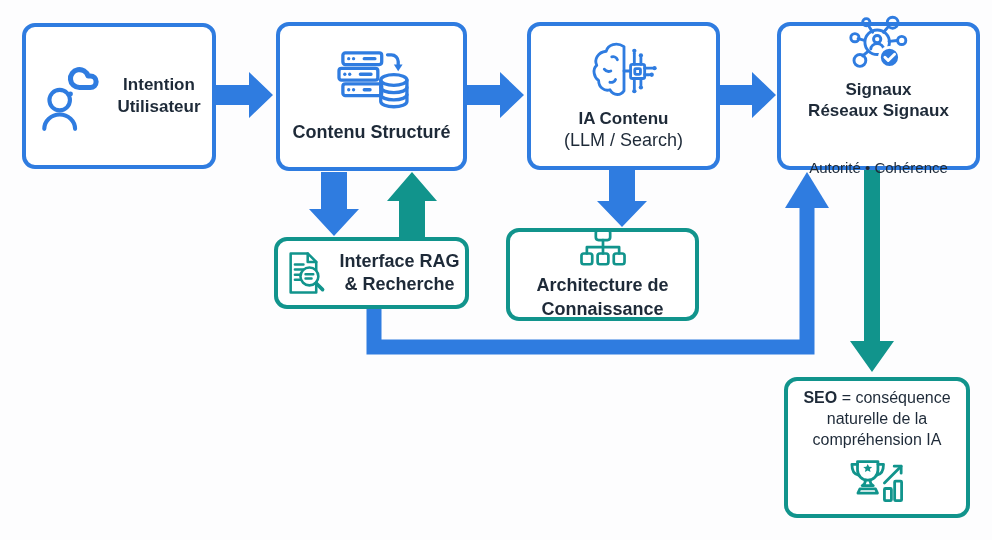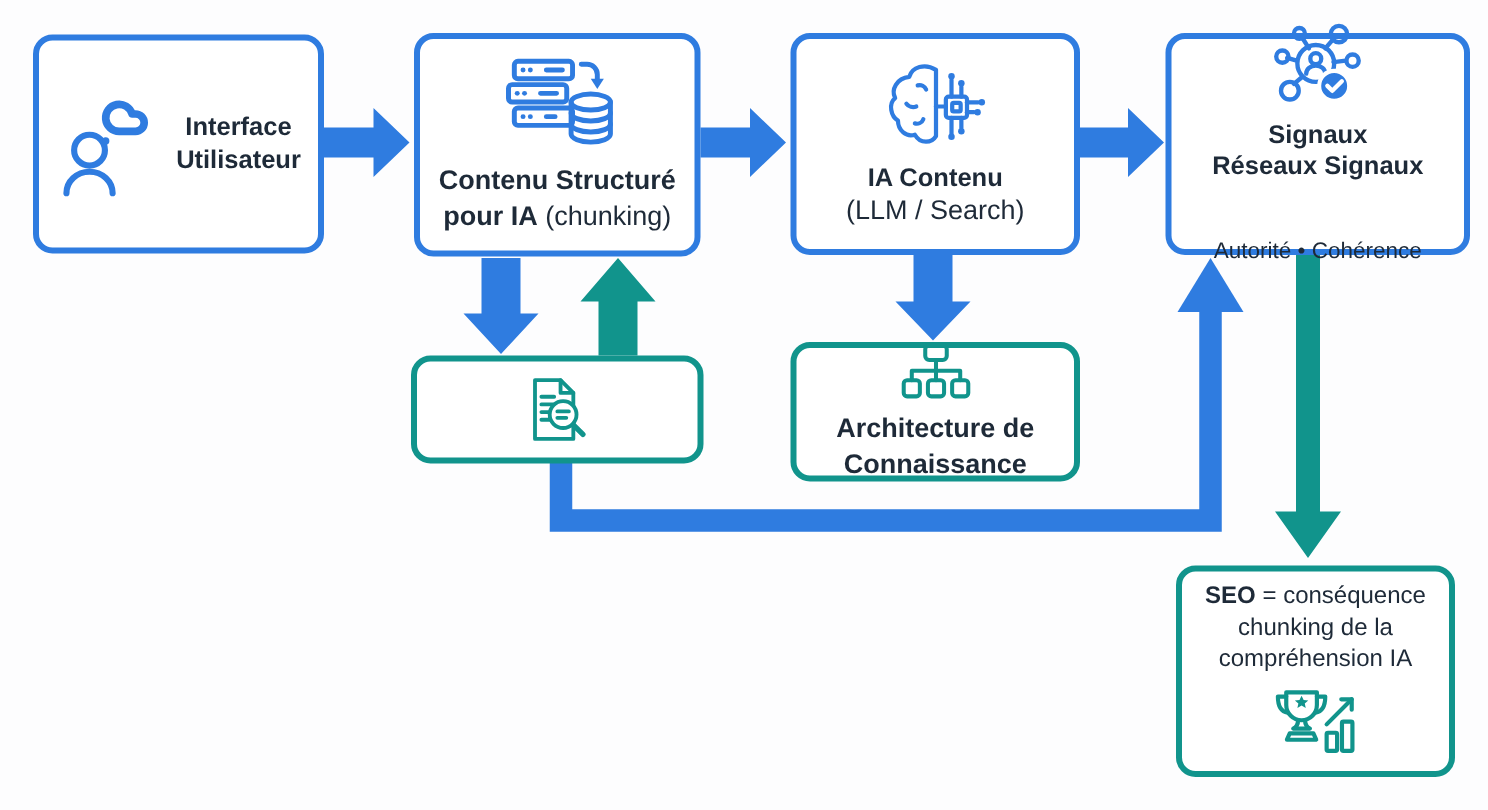--- a/index.html
+++ b/index.html
@@ -40,21 +40,21 @@
   .b   { font-weight: 700; }
   .fs17 { font-size: 17px; }
   .fs16 { font-size: 18px; }
   .fs15 { font-size: 15px; margin-top: 36px; }
 
   .box-intention { left: 22px; top: 23px; width: 194px; height: 146px; gap: 10px; }
   .box-contenu   { left: 276px; top: 22px; width: 191px; height: 149px; gap: 6px; }
   .box-ia        { left: 527px; top: 22px; width: 193px; height: 148px; gap: 6px; }
   .box-signaux   { left: 777px; top: 22px; width: 203px; height: 148px; gap: 4px; }
   .box-rag       { left: 274px; top: 237px; width: 195px; height: 72px; gap: 10px; }
-  .box-arch      { left: 527px; top: 228px; width: 193px; height: 93px; gap: 4px; }
+  .box-arch      { left: 506px; top: 228px; width: 193px; height: 93px; gap: 4px; }
   .box-seo       { left: 784px; top: 377px; width: 186px; height: 141px; gap: 6px; padding: 10px 6px; }
 
   .seo-text { width: 166px; font-size: 16px; line-height: 1.32; text-align: center; }
 
   .icon { display: block; flex: 0 0 auto; }
 </style>
 </head>
 <body>
 
 <div class="canvas">
@@ -80,21 +80,21 @@
   <div class="node row box-intention">
     <svg class="icon" width="70" height="78" viewBox="0 0 68 76" fill="none" stroke="#2f7ce0" stroke-width="4" stroke-linecap="round" stroke-linejoin="round">
       <circle cx="22" cy="42" r="10"></circle>
       <path d="M7 70 a15 14 0 0 1 30 0"></path>
       <g transform="translate(30,6) scale(1.25)">
         <path d="M17.5 19 H9 a7 7 0 1 1 6.71-9 h1.79 a4.5 4.5 0 1 1 0 9 Z"></path>
       </g>
       <circle cx="32.5" cy="36" r="2.4" fill="#2f7ce0" stroke="none"></circle>
     </svg>
     <div class="txt fs17 b">
-      <div>Interface</div>
+      <div>Intention</div>
       <div>Utilisateur</div>
     </div>
   </div>
 
   <div class="node col box-contenu">
     <svg class="icon" width="84" height="66" viewBox="0 0 84 68" fill="none" stroke="#2f7ce0" stroke-width="3.4" stroke-linecap="round" stroke-linejoin="round">
       <rect x="12" y="4" width="40" height="12" rx="2.5"></rect>
       <rect x="8" y="20" width="40" height="12" rx="2.5"></rect>
       <rect x="12" y="36" width="40" height="12" rx="2.5"></rect>
       <g fill="#2f7ce0" stroke="none">
@@ -108,21 +108,20 @@
       <path d="M34 10 h11 M30 26 h11 M34 42 h6"></path>
       <path d="M58 6 h4 a7 7 0 0 1 7 7 v4"></path>
       <polygon points="64.5,16 73.5,16 69,23" fill="#2f7ce0" stroke="none"></polygon>
       <path d="M51 32 v22 a13.5 5.5 0 0 0 27 0 v-22"></path>
       <ellipse cx="64.5" cy="32" rx="13.5" ry="5.5"></ellipse>
       <path d="M51 39.5 a13.5 5.5 0 0 0 27 0"></path>
       <path d="M51 47 a13.5 5.5 0 0 0 27 0"></path>
     </svg>
     <div class="txt fs16">
       <div class="b">Contenu Structuré</div>
-      <div><span class="b">pour IA</span><span> (chunking)</span></div>
     </div>
   </div>
 
   <div class="node col box-ia">
     <svg class="icon" width="72" height="62" viewBox="0 0 76 66" fill="none" stroke="#2f7ce0" stroke-width="3" stroke-linecap="round" stroke-linejoin="round">
       <path d="M38 7 C30 2 21 5 19 12 C10 13 6 21 9 27 C4 31 6 40 11 43 C11 50 17 55 23 53 C27 60 35 59 38 54 Z"></path>
       <path d="M25 18 a5 5 0 0 1 6 3"></path>
       <path d="M17 31 a6 6 0 0 0 7 2"></path>
       <path d="M29 42 a5 5 0 0 1 -6 3"></path>
       <rect x="45" y="26" width="15" height="15" rx="2"></rect>
@@ -174,38 +173,42 @@
 
   <div class="node teal row box-rag">
     <svg class="icon" width="46" height="46" viewBox="0 0 54 54" fill="none" stroke="#11948c" stroke-width="3" stroke-linecap="round" stroke-linejoin="round">      
         <path d="M9 4 h20 l10 10 v36 h-30 Z"></path>
       <path d="M29 4 v10 h10"></path>
       <path d="M14 17 h10 M14 23 h10 M14 29 h9 M14 35 h8"></path>
       <circle cx="31" cy="31" r="10.5" fill="#ffffff"></circle>
       <path d="M26.5 28.5 h9 M26.5 33.5 h7"></path>
       <path d="M39 39 l7.5 7.5" stroke-width="4.2"></path>
     </svg>
+    <div class="txt b fs16">
+      <div>Interface RAG</div>
+      <div>&amp; Recherche</div>
+    </div>
   </div>
 
   <div class="node teal col box-arch">
     <svg class="icon" width="52" height="42" viewBox="0 0 58 46" fill="none" stroke="#11948c" stroke-width="3" stroke-linecap="round" stroke-linejoin="round">
       <rect x="21" y="2" width="16" height="11" rx="3"></rect>
       <path d="M29 13 V21 M11 21 H47 M11 21 V28 M29 21 V28 M47 21 V28"></path>
       <rect x="5" y="28" width="12" height="12" rx="2.5"></rect>
       <rect x="23" y="28" width="12" height="12" rx="2.5"></rect>
       <rect x="41" y="28" width="12" height="12" rx="2.5"></rect>
     </svg>
     <div class="txt b fs16">
       <div>Architecture de</div>
       <div>Connaissance</div>
     </div>
   </div>
 
   <div class="node teal col box-seo">
-    <div class="seo-text"><span class="b">SEO</span><span> = conséquence chunking de la compréhension IA</span></div>
+    <div class="seo-text"><span class="b">SEO</span><span> = conséquence naturelle de la compréhension IA</span></div>
     <svg class="icon" width="62" height="52" viewBox="0 0 66 56" fill="none" stroke="#11948c" stroke-width="3" stroke-linecap="round" stroke-linejoin="round">
       <path d="M12 6 h22 v9 a11 11 0 0 1 -22 0 Z"></path>
       <path d="M12 9 H6 c0 8 3 11 7 11.5"></path>
       <path d="M34 9 h6 c0 8 -3 11 -7 11.5"></path>
       <polygon points="23,8.5 24.5,11.5 27.8,11.8 25.3,14 26,17.2 23,15.5 20,17.2 20.7,14 18.2,11.8 21.5,11.5" fill="#11948c" stroke="none"></polygon>
       <path d="M20.5 26 c0 3.5 -1.5 5 -3.5 6 h12 c-2 -1 -3.5 -2.5 -3.5 -6"></path>
       <path d="M14.5 35.5 h17 l2 4.5 h-21 Z"></path>
       <rect x="41" y="35" width="7.5" height="13" rx="1"></rect>
       <rect x="52" y="27" width="7.5" height="21" rx="1"></rect>
       <path d="M41 29 L59 11"></path>

